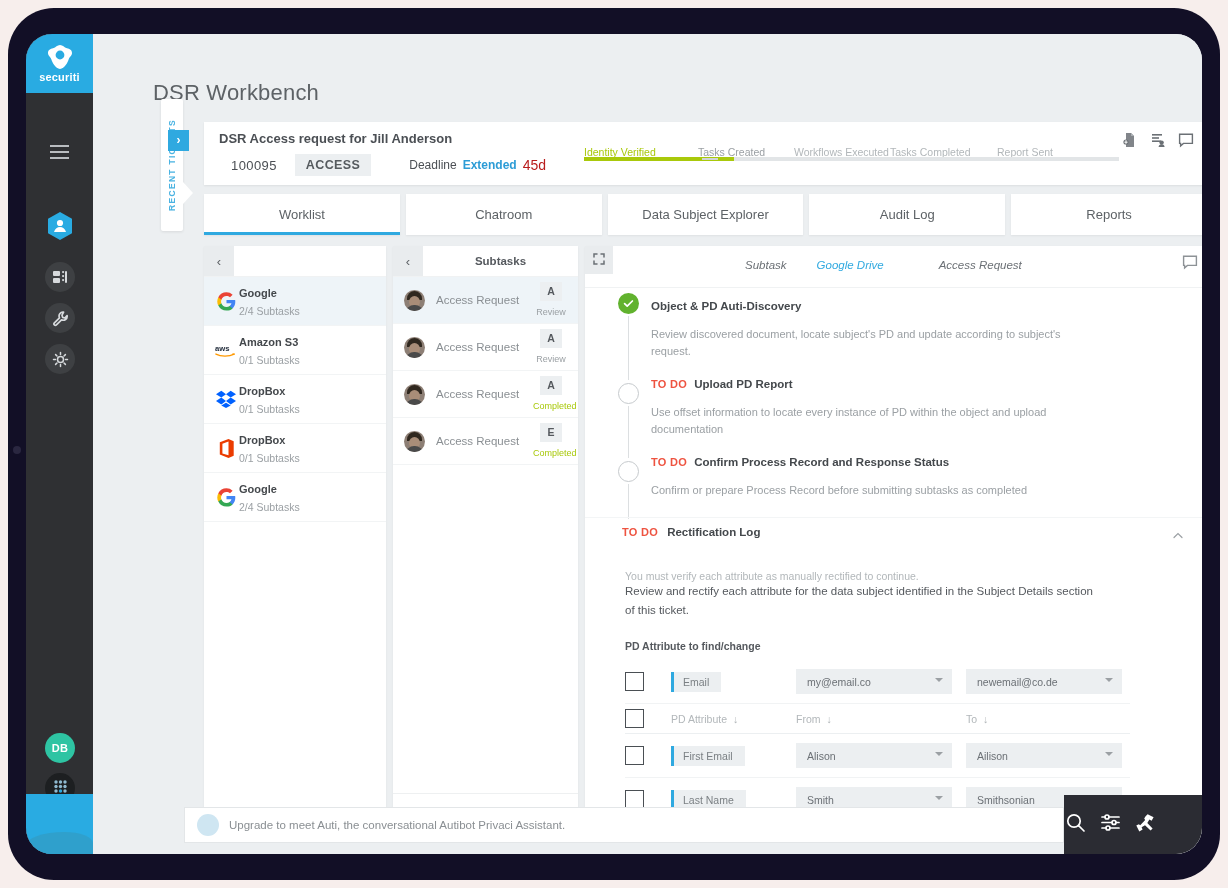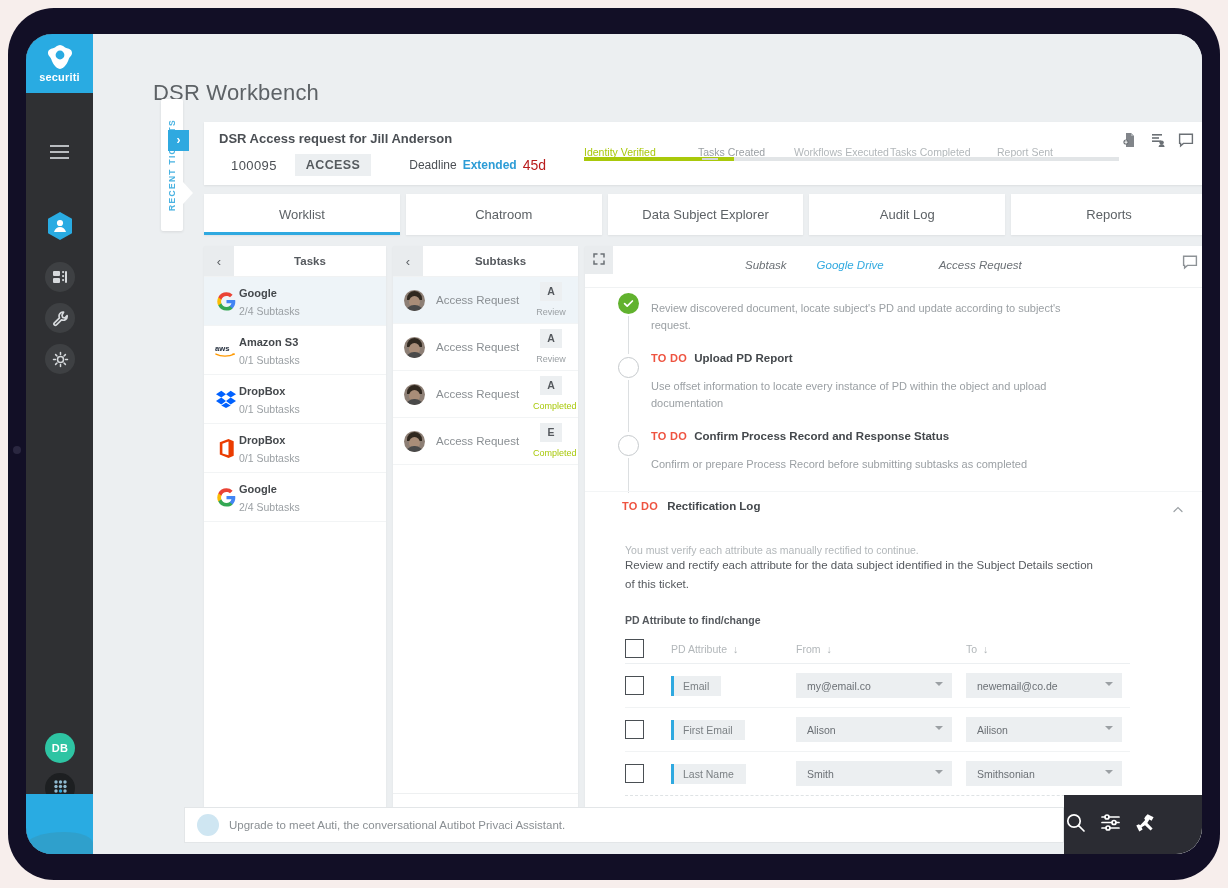--- a/index.html
+++ b/index.html
@@ -460,21 +460,20 @@
           </div>
       </div>
 
       <div id="panels">
 
         <div class="panel" id="panel-tasks">
           <div class="panel-head">
             <div class="back">
               <span>‹</span>
             </div>
-            <div class="ttl">Tasks</div>
           </div>
 
           <div class="task-row sel">
             <span class="ico">
               <svg width="19" height="19" viewBox="0 0 19 19">
                 <path d="M18.3 9.7c0-.6-.05-1.2-.16-1.8H9.5v3.4h4.95a4.24 4.24 0 01-1.83 2.78v2.3h2.95c1.73-1.59 2.73-3.94 2.73-6.68z" fill="#4285F4"></path>
                 <path d="M9.5 18.6c2.47 0 4.54-.82 6.06-2.22l-2.95-2.3c-.82.55-1.87.87-3.11.87-2.39 0-4.41-1.61-5.14-3.78H1.3v2.37A9.13 9.13 0 009.5 18.6z" fill="#34A853"></path>
                 <path d="M4.36 11.17a5.48 5.48 0 010-3.5V5.3H1.3a9.14 9.14 0 000 8.24z" fill="#FBBC05"></path>
                 <path d="M9.5 3.88c1.35 0 2.56.46 3.51 1.37l2.62-2.62A9.1 9.1 0 009.5.3 9.13 9.13 0 001.3 5.3l3.06 2.37c.73-2.17 2.75-3.79 5.14-3.79z" fill="#EA4335"></path>
               </svg>
@@ -635,20 +634,23 @@
 
           <div id="detail-body">
 
             <div class="step" style="padding-top:12px">
               <span class="bullet done">
                 <svg width="11" height="11" viewBox="0 0 11 11" fill="none" stroke="#fff" stroke-width="1.7">
                   <path d="M1.6 5.6l2.6 2.6L9.4 3" stroke-linecap="round" stroke-linejoin="round"></path>
                 </svg>
               </span>
               <span class="line"></span>
+              <div class="hdr">
+                <span class="title">Object &amp; PD Auti-Discovery</span>
+              </div>
               <div class="desc">Review discovered document, locate subject's PD and update according to subject's request.</div>
             </div>
 
             <div class="step">
               <span class="bullet todo"></span>
               <span class="line"></span>
               <div class="hdr">
                 <span class="todo-tag">TO DO</span>
                 <span class="title">Upload PD Report</span>
               </div>
@@ -674,53 +676,53 @@
                 </svg>
               </span>
             </div>
 
             <div id="rect-body">
               <div id="rect-note">You must verify each attribute as manually rectified to continue.</div>
               <div id="rect-lead">Review and rectify each attribute for the data subject identified in the Subject Details section of this ticket.</div>
               <div id="rect-sublabel">PD Attribute to find/change</div>
 
               <div id="rect-table">
+
+                <div class="rt-row">
+                  <span class="c-check">
+                      <span class="rt-chk"></span>
+                    </span>
+                  <span class="c-attr"><span class="attr-pill">Email</span></span>
+                  <span class="c-from">
+                      <span class="sel-box">
+                        <span>my@email.co</span>
+                        <i class="cv"></i>
+                      </span>
+                    </span>
+                  <span class="c-to">
+                      <span class="sel-box">
+                        <span>newemail@co.de</span>
+                        <i class="cv"></i>
+                      </span>
+                    </span>
+                </div>
 
                 <div class="rt-row head">
                   <span class="c-check">
                       <span class="rt-chk"></span>
                     </span>
                   <span class="c-attr rt-head-lbl">
                     <span>PD Attribute</span><span class="arr">↓</span>
                   </span>
                   <span class="c-from rt-head-lbl">
                     <span>From</span><span class="arr">↓</span>
                   </span>
                   <span class="c-to rt-head-lbl">
                     <span>To</span><span class="arr">↓</span>
                   </span>
-                </div>
-
-                <div class="rt-row">
-                  <span class="c-check">
-                      <span class="rt-chk"></span>
-                    </span>
-                  <span class="c-attr"><span class="attr-pill">Email</span></span>
-                  <span class="c-from">
-                      <span class="sel-box">
-                        <span>my@email.co</span>
-                        <i class="cv"></i>
-                      </span>
-                    </span>
-                  <span class="c-to">
-                      <span class="sel-box">
-                        <span>newemail@co.de</span>
-                        <i class="cv"></i>
-                      </span>
-                    </span>
                 </div>
 
                 <div class="rt-row">
                   <span class="c-check">
                       <span class="rt-chk"></span>
                     </span>
                   <span class="c-attr"><span class="attr-pill">First Email</span></span>
                   <span class="c-from">
                       <span class="sel-box">
                         <span>Alison</span>

